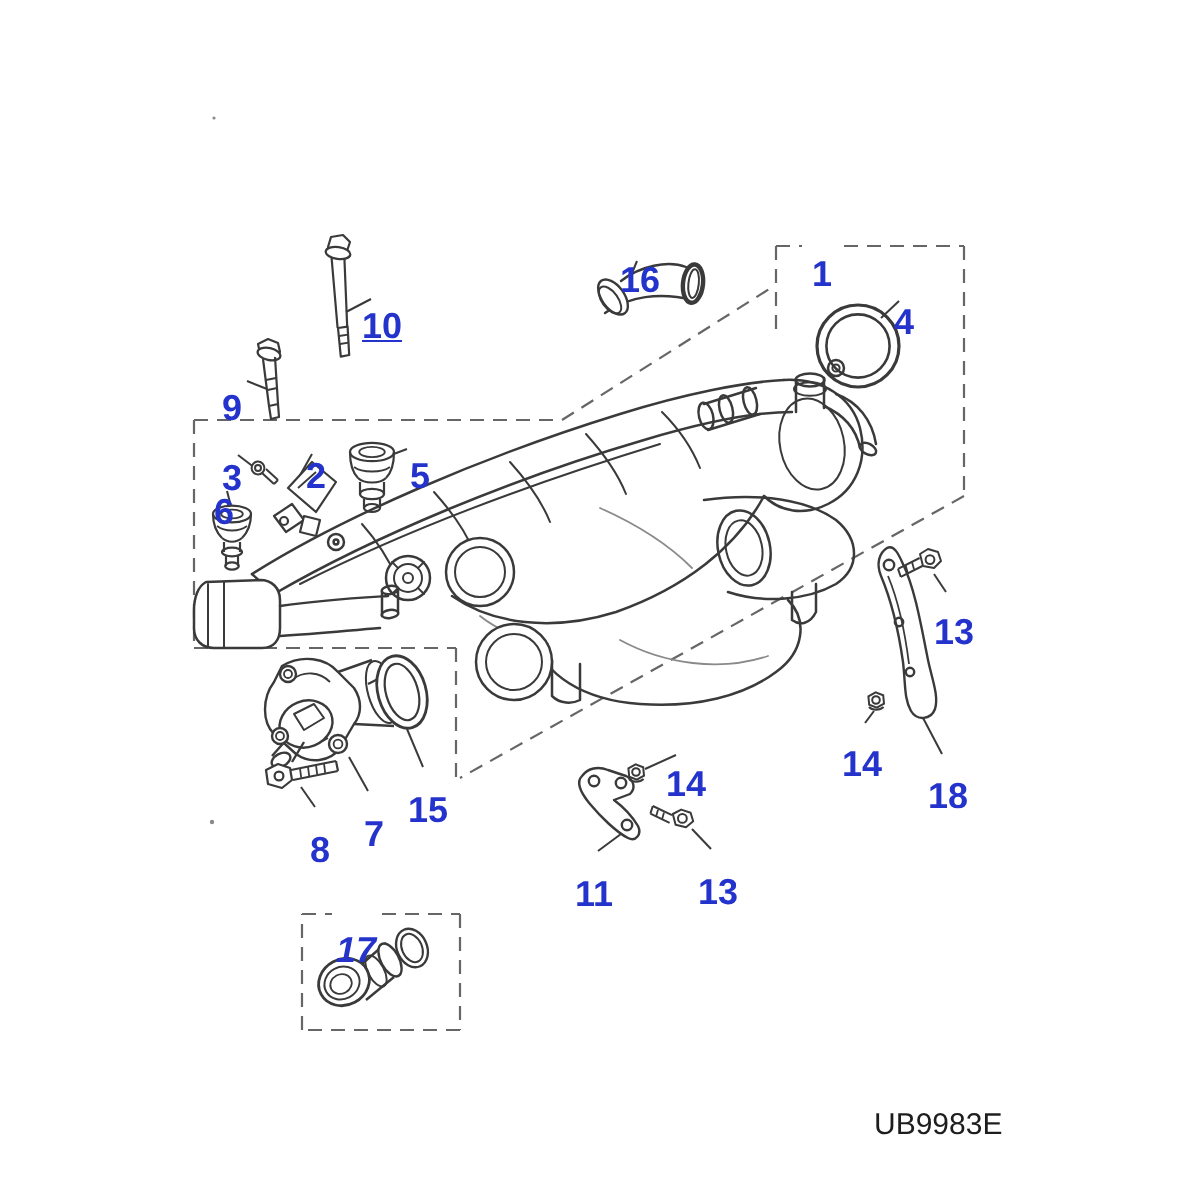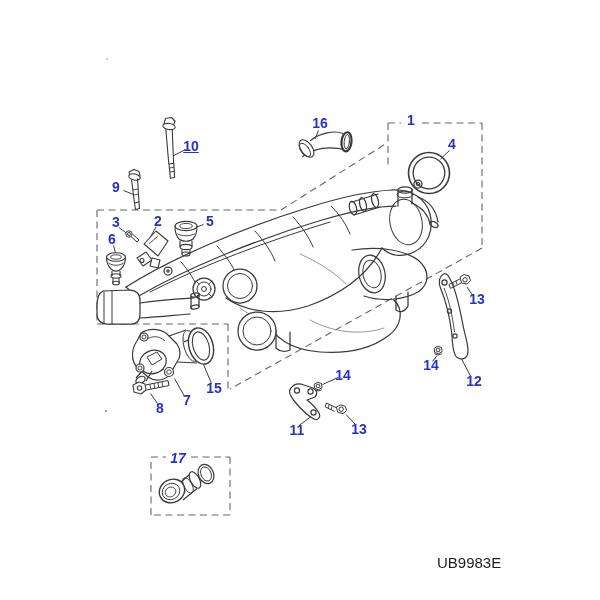--- a/index.html
+++ b/index.html
@@ -4,22 +4,22 @@
 <style>
   html,body{margin:0;padding:0;background:#ffffff;}
   .stage{
     position:relative;width:600px;height:600px;background:#fff;overflow:hidden;
     font-family:"Liberation Sans", sans-serif;
   }
   .stage svg{position:absolute;left:0;top:0;}
   .callout{
     position:absolute;transform:translate(-50%,-50%);
     color:var(--callout-color,#2333cc);
-    font-weight:bold;font-size:14px;line-height:1;letter-spacing:0;
-    user-select:none;white-space:nowrap;
+    font-weight:bold;font-size:18px;line-height:1;letter-spacing:0;
+    user-select:none;white-space:nowrap;margin-top:17px;
   }
   .footer-code{
     position:absolute;left:437px;top:554px;width:60px;
     font-size:15px;color:#1d1d1d;
   }
   .footer-copy{
     position:absolute;left:287px;top:567px;
     font-size:8.8px;color:#1d1d1d;white-space:nowrap;
   }
   path,ellipse,circle,line{vector-effect:non-scaling-stroke;}
@@ -275,21 +275,21 @@
       <div class="callout" style="left: 158px; top: 221px;">2</div>
       <div class="callout" style="left: 116px; top: 222px;">3</div>
       <div class="callout" style="left: 452px; top: 144px;">4</div>
       <div class="callout" style="left: 210px; top: 221px;">5</div>
       <div class="callout" style="left: 112px; top: 239px;">6</div>
       <div class="callout" style="left: 187px; top: 400px;">7</div>
       <div class="callout" style="left: 160px; top: 408px;">8</div>
       <div class="callout" style="left: 116px; top: 187px;">9</div>
       <div class="callout" style="left: 191px; top: 146px; text-decoration: underline;">10</div>
       <div class="callout" style="left: 297px; top: 430px; text-align: center;">11</div>
-      <div class="callout" style="left: 474px; top: 381px;">12</div>
+      <div class="callout" style="left: 474px; top: 381px;">18</div>
       <div class="callout" style="left: 477px; top: 299px;">13</div>
       <div class="callout" style="left: 359px; top: 429px;">13</div>
       <div class="callout" style="left: 343px; top: 375px;">14</div>
       <div class="callout" style="left: 431px; top: 365px;">14</div>
       <div class="callout" style="left: 214px; top: 388px;">15</div>
       <div class="callout" style="left: 320px; top: 123px;">16</div>
       <div class="callout" style="left: 178px; top: 458px; font-style: italic;">17</div>
     </div>
 
   <div class="footer-code">UB9983E</div>

